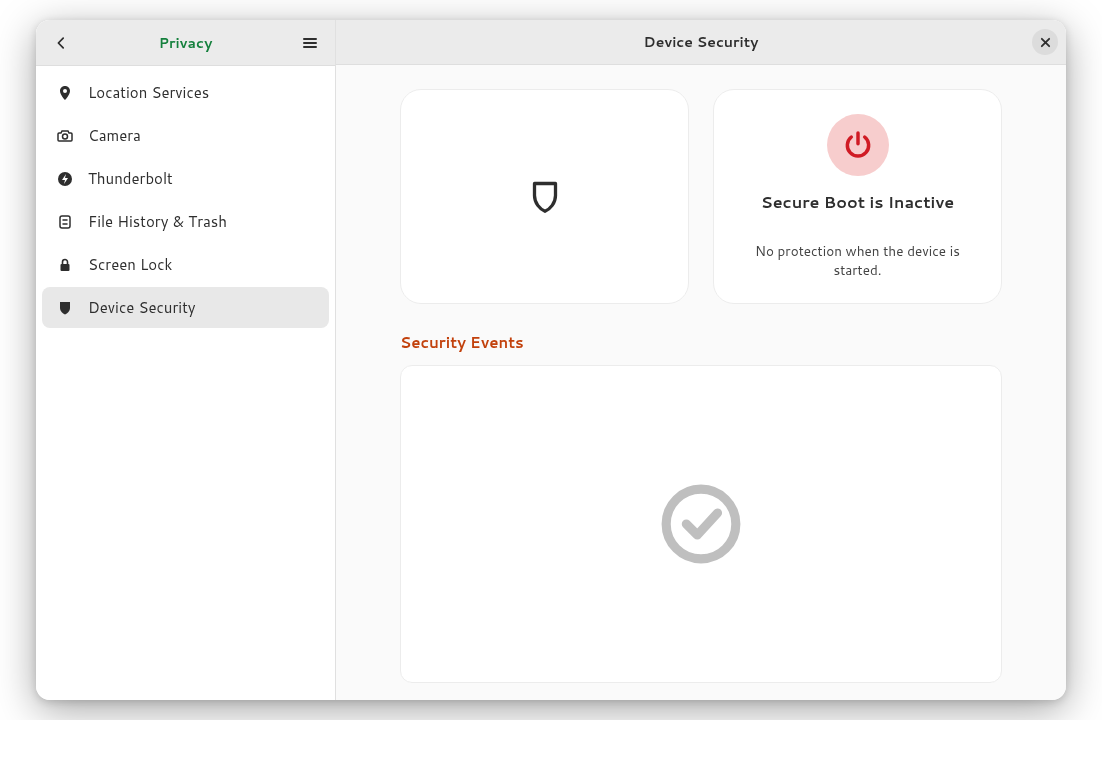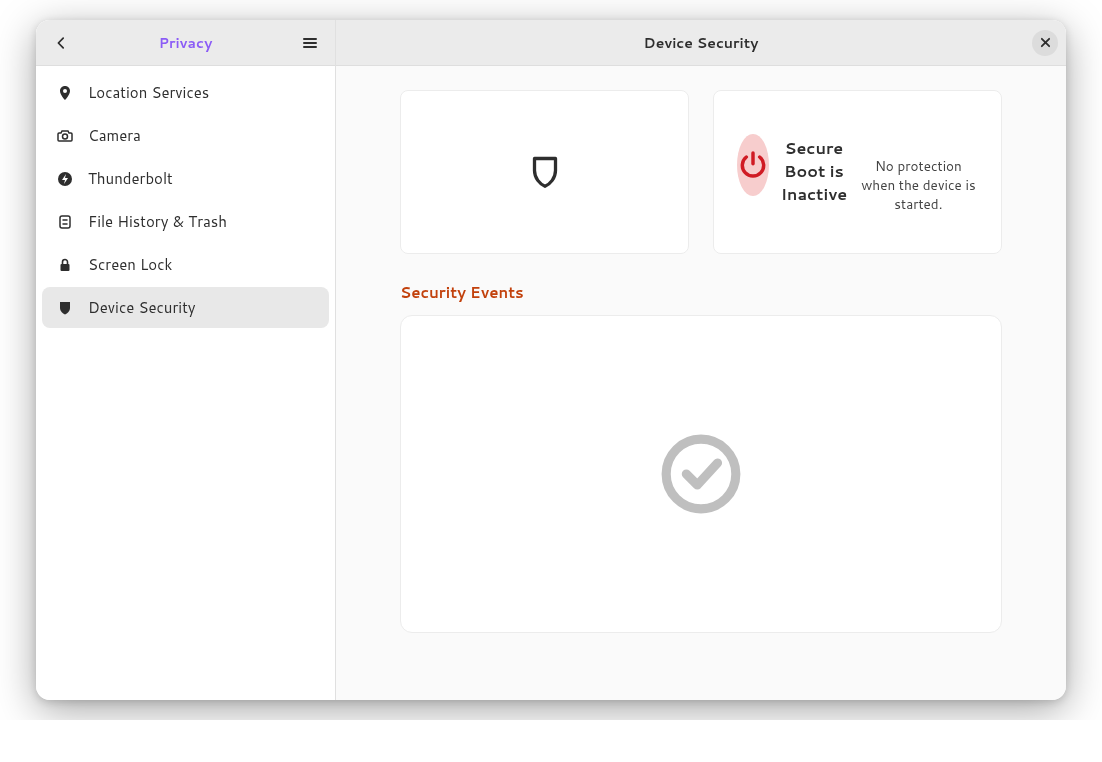--- a/index.html
+++ b/index.html
@@ -49,21 +49,21 @@
       border-radius: 6px;
       cursor: pointer;
     }
     .sidebar-title {
       position: absolute;
       left: 0;
       right: 0;
       text-align: center;
       font-weight: 700;
       font-size: 14px;
-      color: #8b5cf6;
+      color: #15803d;
       pointer-events: none;
     }
     .menu-button {
       width: 34px;
       height: 34px;
       display: flex;
       align-items: center;
       justify-content: center;
       border-radius: 6px;
       cursor: pointer;
@@ -140,25 +140,25 @@
       overflow-y: auto;
     }
     .cards-row {
       display: flex;
       gap: 24px;
       margin-bottom: 28px;
     }
     .card {
       flex: 1;
       background: #fff;
-      border-radius: 8px;
+      border-radius: 21px;
       border: 1px solid #ececec;
       padding: 24px 23px;
       display: flex;
-      flex-direction: row;
+      flex-direction: column;
       align-items: center;
       min-height: 164px;
       justify-content: center;
     }
     .status-icon-wrap {
       width: 62px;
       height: 62px;
       border-radius: 50%;
       display: flex;
       align-items: center;

